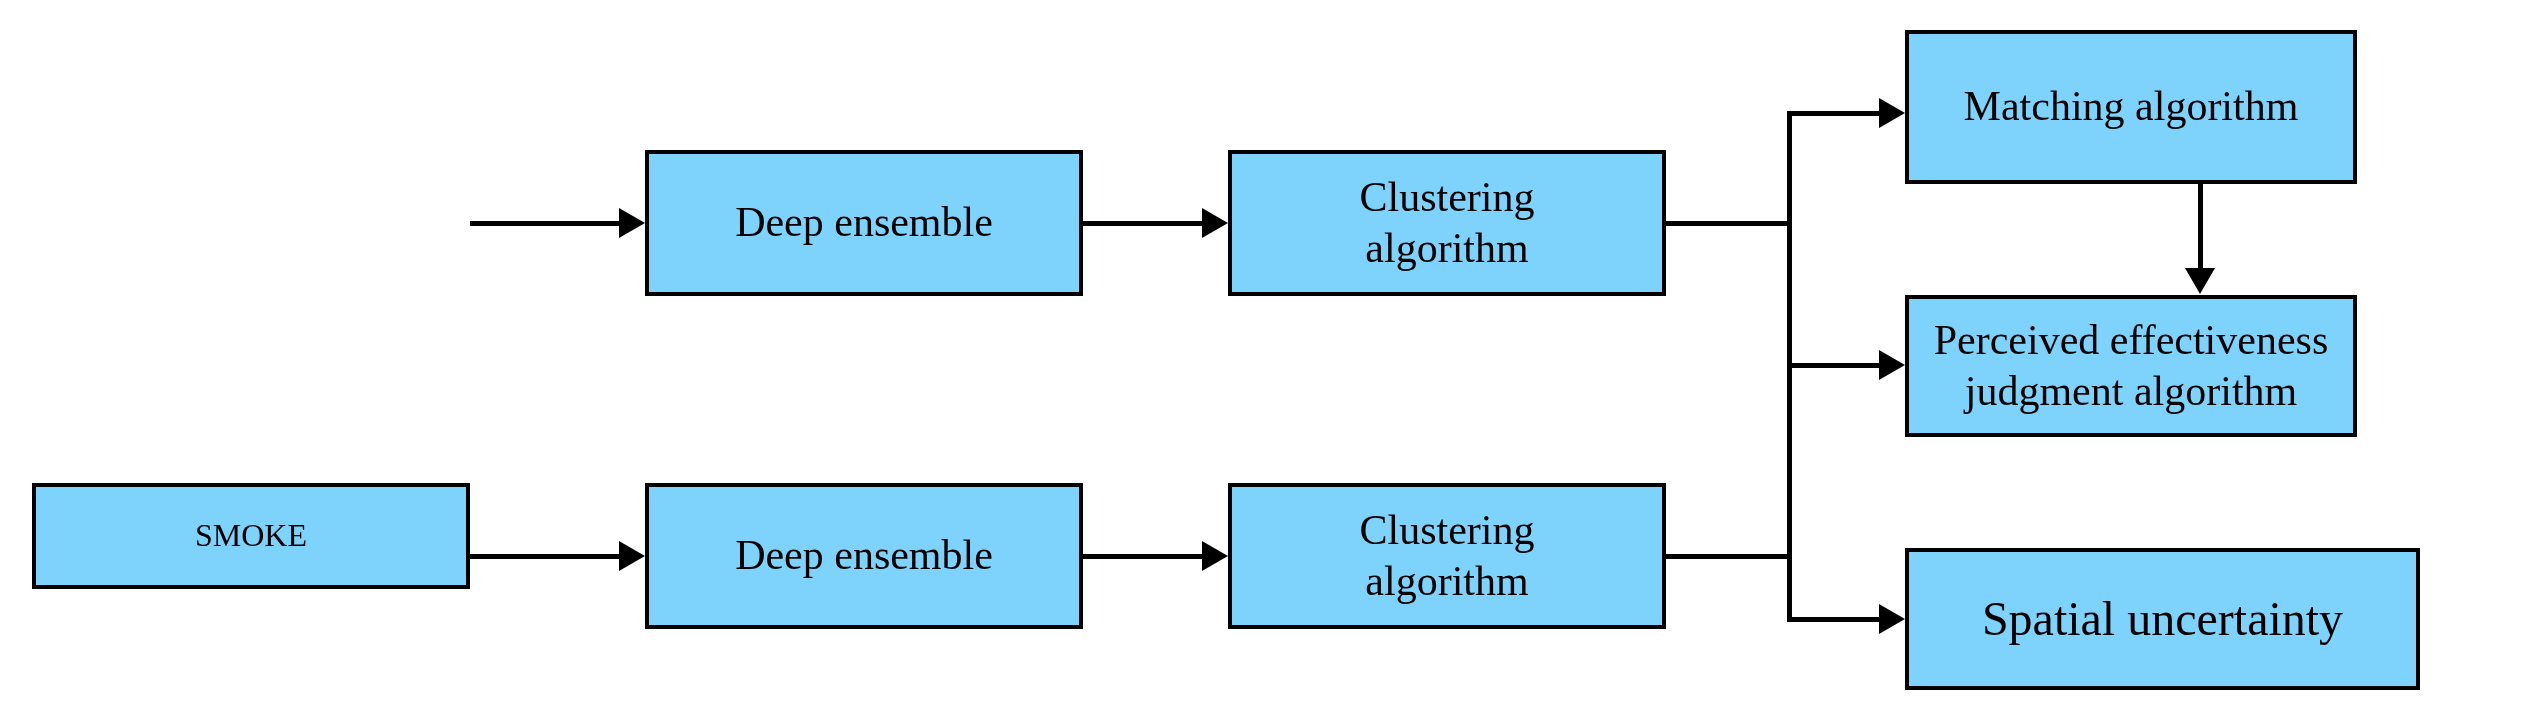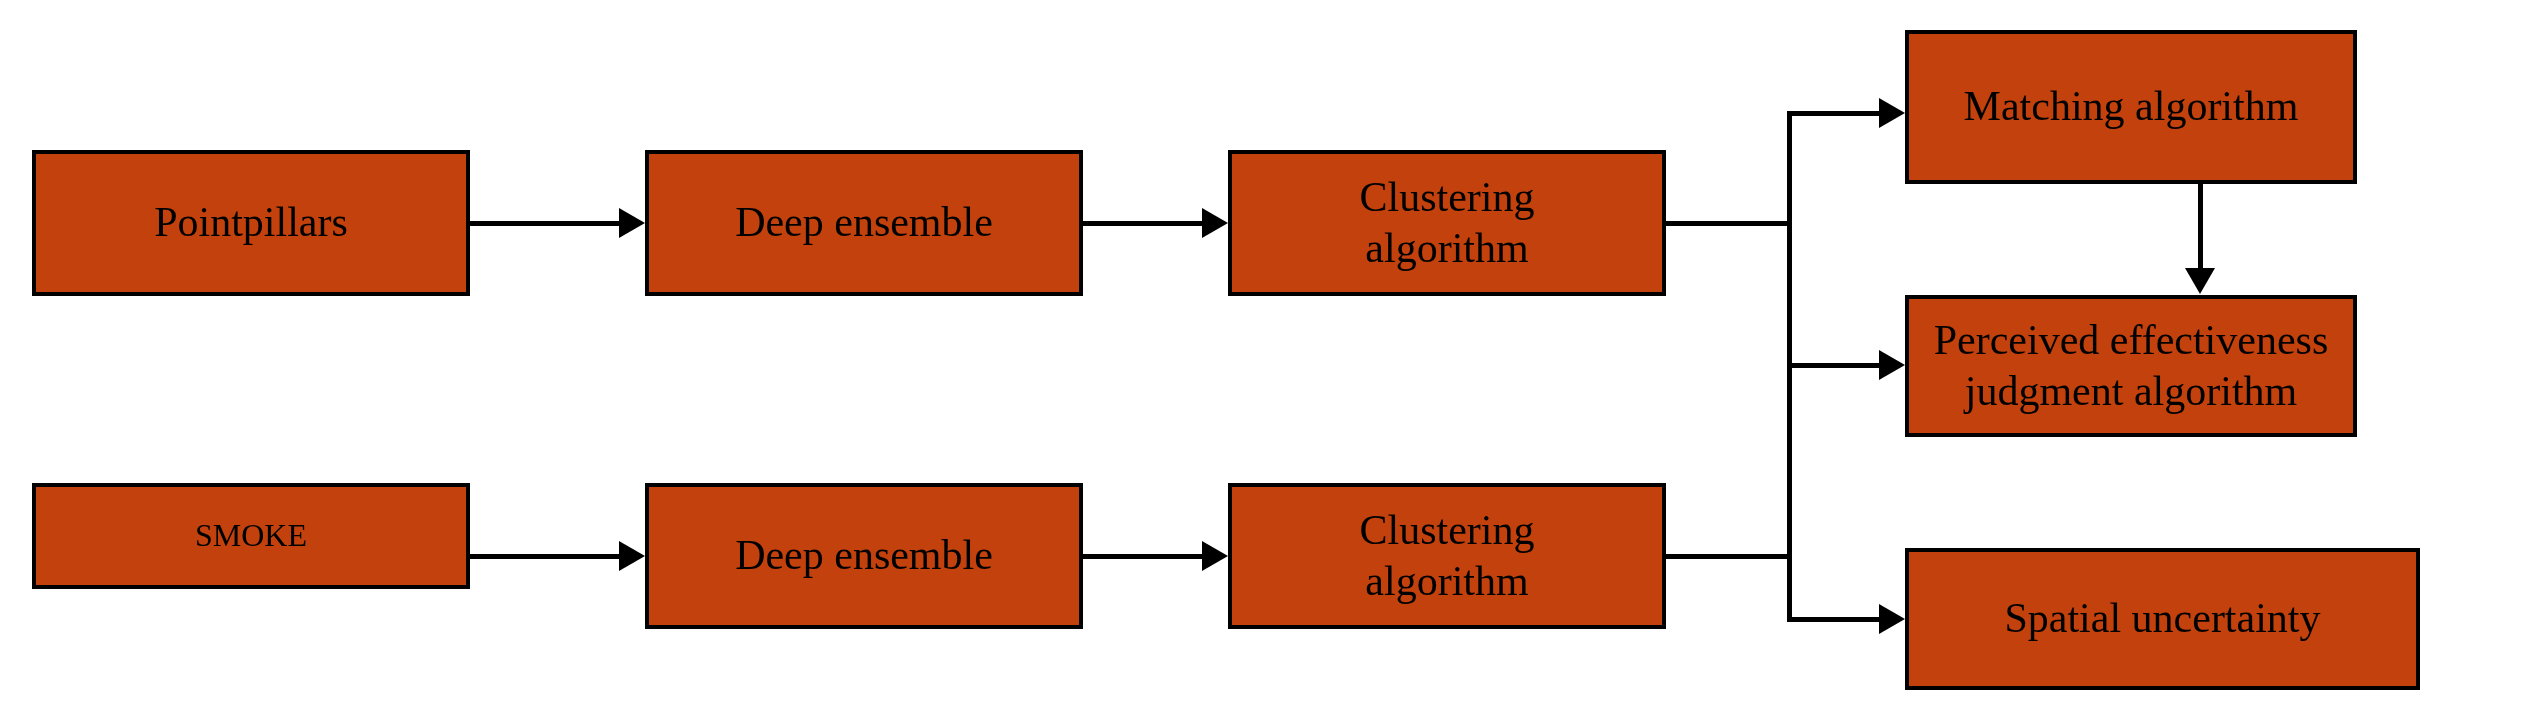--- a/index.html
+++ b/index.html
@@ -12,21 +12,21 @@
     width: 2546px;
     height: 724px;
     background: #ffffff;
     font-family: "Liberation Serif", "DejaVu Serif", serif;
     overflow: hidden;
   }
   .node {
     position: absolute;
     box-sizing: border-box;
     border: 4px solid #000000;
-    background: #c2410c;
+    background: #7dd3fc;
     display: flex;
     align-items: center;
     justify-content: center;
     text-align: center;
     color: #000000;
     line-height: 1.22;
     z-index: 3;
   }
   .node .label {
     display: block;
@@ -37,21 +37,21 @@
   #node-pointpillars   { left: 32px;   top: 150px; width: 438px; height: 146px; font-size: 42px; }
   #node-deep-ensemble-1{ left: 645px;  top: 150px; width: 438px; height: 146px; font-size: 42px; }
   #node-clustering-1   { left: 1228px; top: 150px; width: 438px; height: 146px; font-size: 42px; }
   
   #node-smoke          { left: 32px;   top: 483px; width: 438px; height: 106px; font-size: 32px; }
   #node-deep-ensemble-2{ left: 645px;  top: 483px; width: 438px; height: 146px; font-size: 42px; }
   #node-clustering-2   { left: 1228px; top: 483px; width: 438px; height: 146px; font-size: 42px; }
   
   #node-matching       { left: 1905px; top: 30px;  width: 452px; height: 154px; font-size: 42px; }
   #node-perceived      { left: 1905px; top: 295px; width: 452px; height: 142px; font-size: 42px; }
-  #node-spatial        { left: 1905px; top: 548px; width: 515px; height: 142px; font-size: 42px; }
+  #node-spatial        { left: 1905px; top: 548px; width: 515px; height: 142px; font-size: 48px; }
 
   
   .hline, .vline {
     position: absolute;
     background: #000000;
     z-index: 1;
   }
   .hline { height: 5px; }
   .vline { width: 5px; }
   .arrowhead {
@@ -69,23 +69,20 @@
     border-left: 15px solid transparent;
     border-right: 15px solid transparent;
     border-top: 26px solid #000000;
   }
 </style>
 </head>
 <body>
 
 <div id="canvas">
 
-  <div class="node" id="node-pointpillars">
-    <span class="label">Pointpillars</span>
-  </div>
   <div class="node" id="node-deep-ensemble-1">
     <span class="label">Deep ensemble</span>
   </div>
   <div class="node" id="node-clustering-1">
     <span class="label">Clustering
 algorithm</span>
   </div>
 
   <div class="node" id="node-smoke">
     <span class="label">SMOKE</span>

